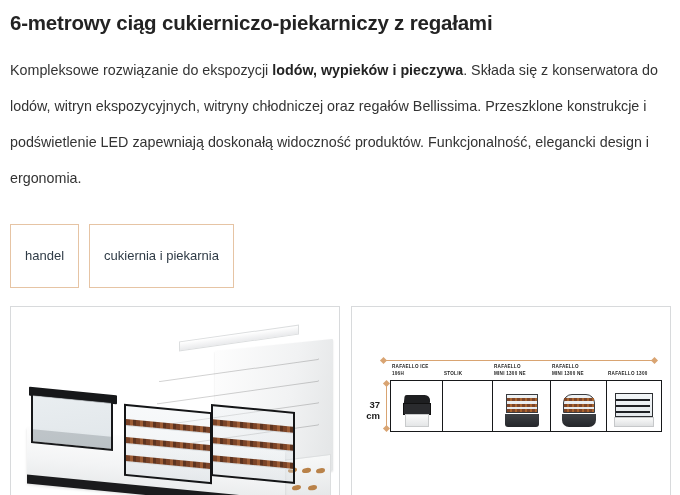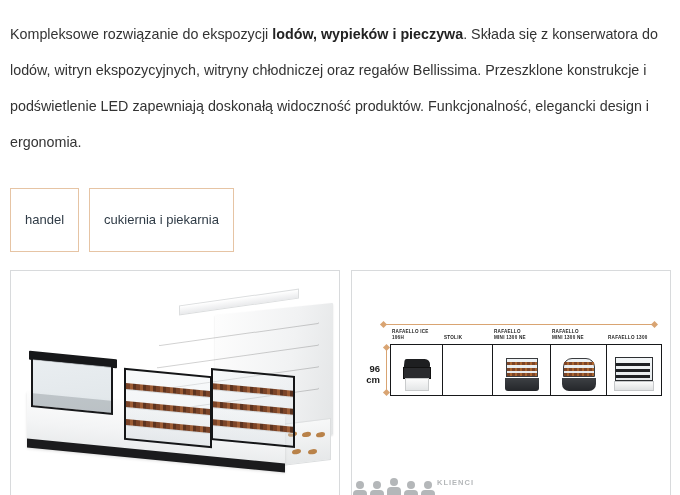--- a/index.html
+++ b/index.html
@@ -190,20 +190,21 @@
   .person.tall .head{ height:8px;}
   .clients-label{
     font-size:7.5px; font-weight:700; letter-spacing:1px; color:#b4b7b9;
   }
 </style>
 </head>
 <body>
 
 <div class="page">
 
+  <h1 class="title">6-metrowy ciąg cukierniczo-piekarniczy z regałami</h1>
 
   <p class="desc"><span>Kompleksowe rozwiązanie do ekspozycji </span><b>lodów, wypieków i pieczywa</b><span>. Składa się z konserwatora do lodów, witryn ekspozycyjnych, witryny chłodniczej oraz regałów Bellissima. Przeszklone konstrukcje i podświetlenie LED zapewniają doskonałą widoczność produktów. Funkcjonalność, elegancki design i ergonomia.</span></p>
 
   <div class="tags">
     <div class="tag">handel</div>
     <div class="tag">cukiernia i piekarnia</div>
   </div>
 
   <div class="panels">
 
@@ -246,21 +247,21 @@
 
     <div class="panel panel-diagram">
 
 
       <div class="dim-top-arrow">
         <div class="line"></div>
         <div class="cap l"></div>
         <div class="cap r"></div>
       </div>
 
-      <div class="dim-side">96 cm</div>
+      <div class="dim-side">37 cm</div>
       <div class="dim-side-arrow">
         <div class="line"></div>
         <div class="cap t"></div>
         <div class="cap b"></div>
       </div>
 
       <div class="units-row">
 
         <div class="unit-cell" style="width:52px">
           <div class="unit-label">RAFAELLO ICE 106H</div>

